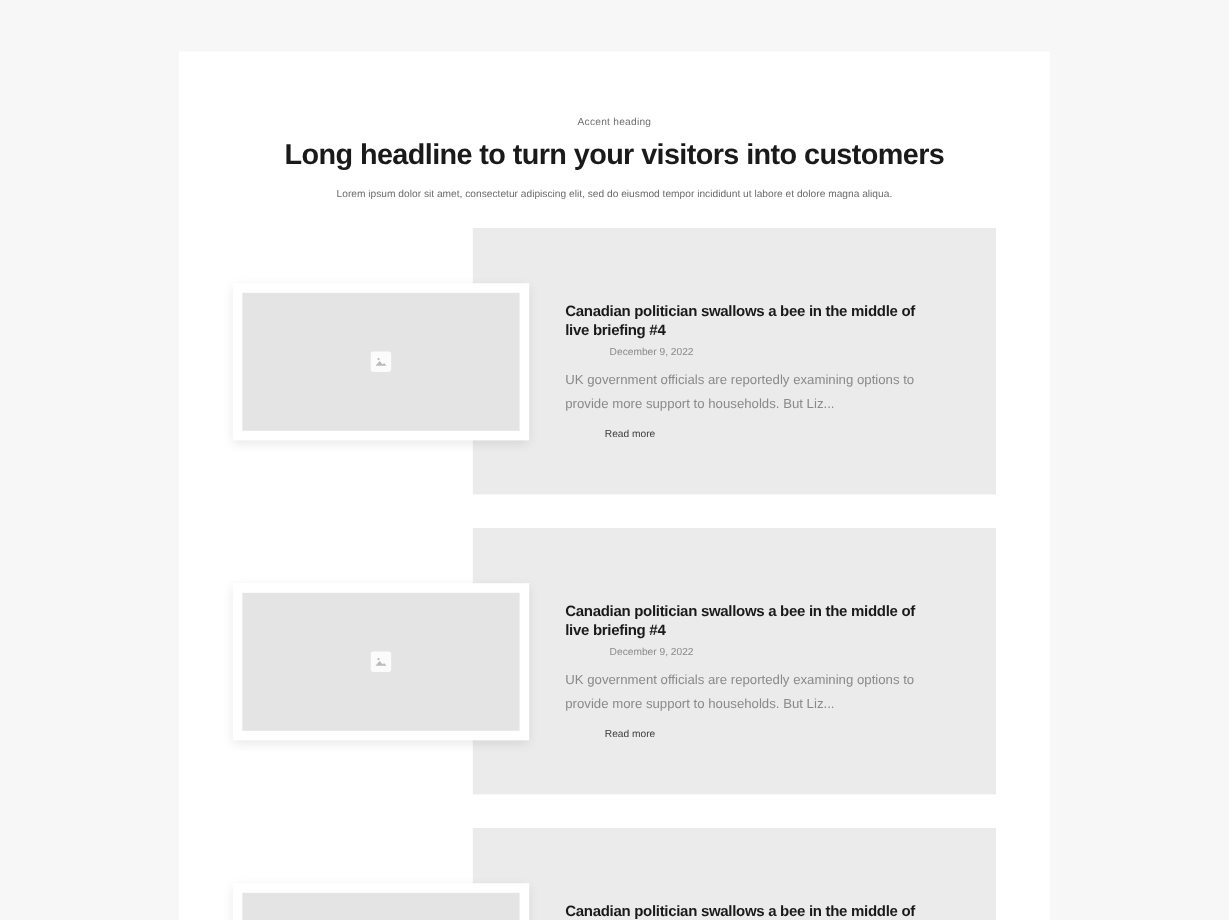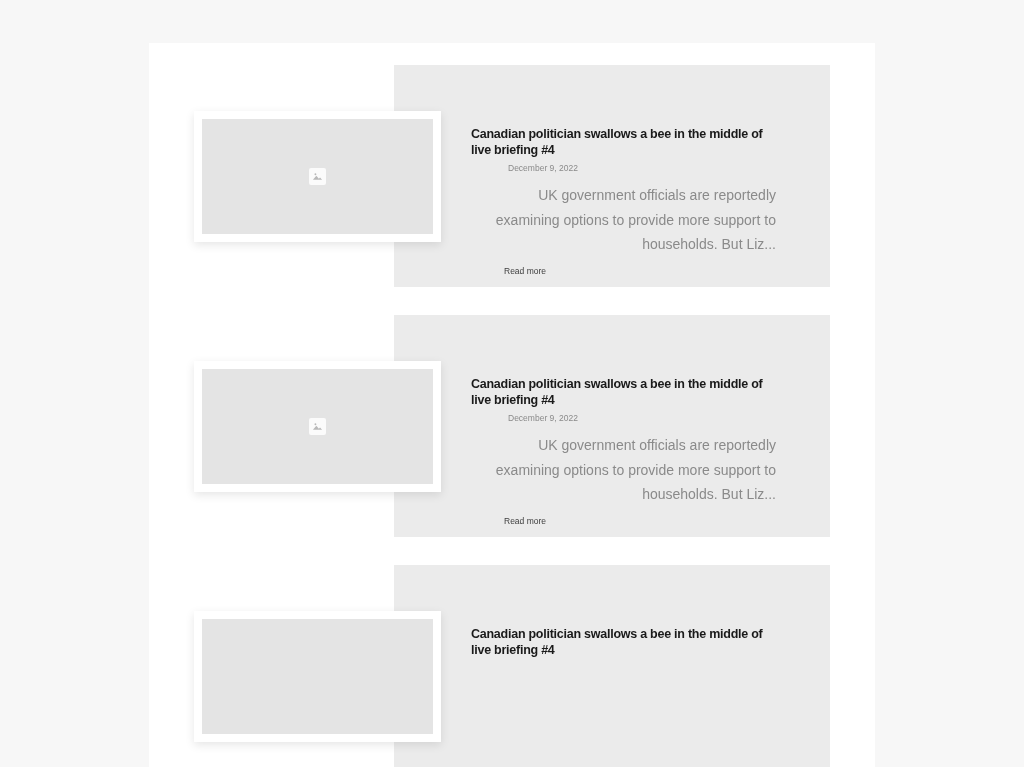--- a/index.html
+++ b/index.html
@@ -129,42 +129,46 @@
 
   .card-date {
     font-size: 8.5px;
     color: #8a8a8a;
     margin-top: 5px;
     line-height: 1.3;
     padding-left: 37px;
   }
 
   .card-excerpt {
-    font-size: 14px;
+    font-size: 11px;
     color: #8a8a8a;
     line-height: 1.75;
     margin-top: 9px;
-    text-align: right;
   }
 
   .card-readmore {
     display: inline-block;
     font-size: 8.5px;
     color: #3d3d3d;
     margin-top: 9px;
     text-decoration: none;
     line-height: 1.3;
     padding-left: 33px;
   }
 </style>
 </head>
 <body>
 
 <div class="page-sheet">
 
+  <div class="header">
+    <div class="accent-heading">Accent heading</div>
+    <h1 class="headline">Long headline to turn your visitors into customers</h1>
+    <p class="subtitle">Lorem ipsum dolor sit amet, consectetur adipiscing elit, sed do eiusmod tempor incididunt ut labore et dolore magna aliqua.</p>
+  </div>
 
   <div class="cards">
 
     <article class="card">
       <div class="card-panel"></div>
 
       <div class="card-thumb">
         <div class="card-thumb-inner">
           <span class="placeholder-icon">
             <svg width="11" height="11" viewBox="0 0 24 24" aria-hidden="true">

